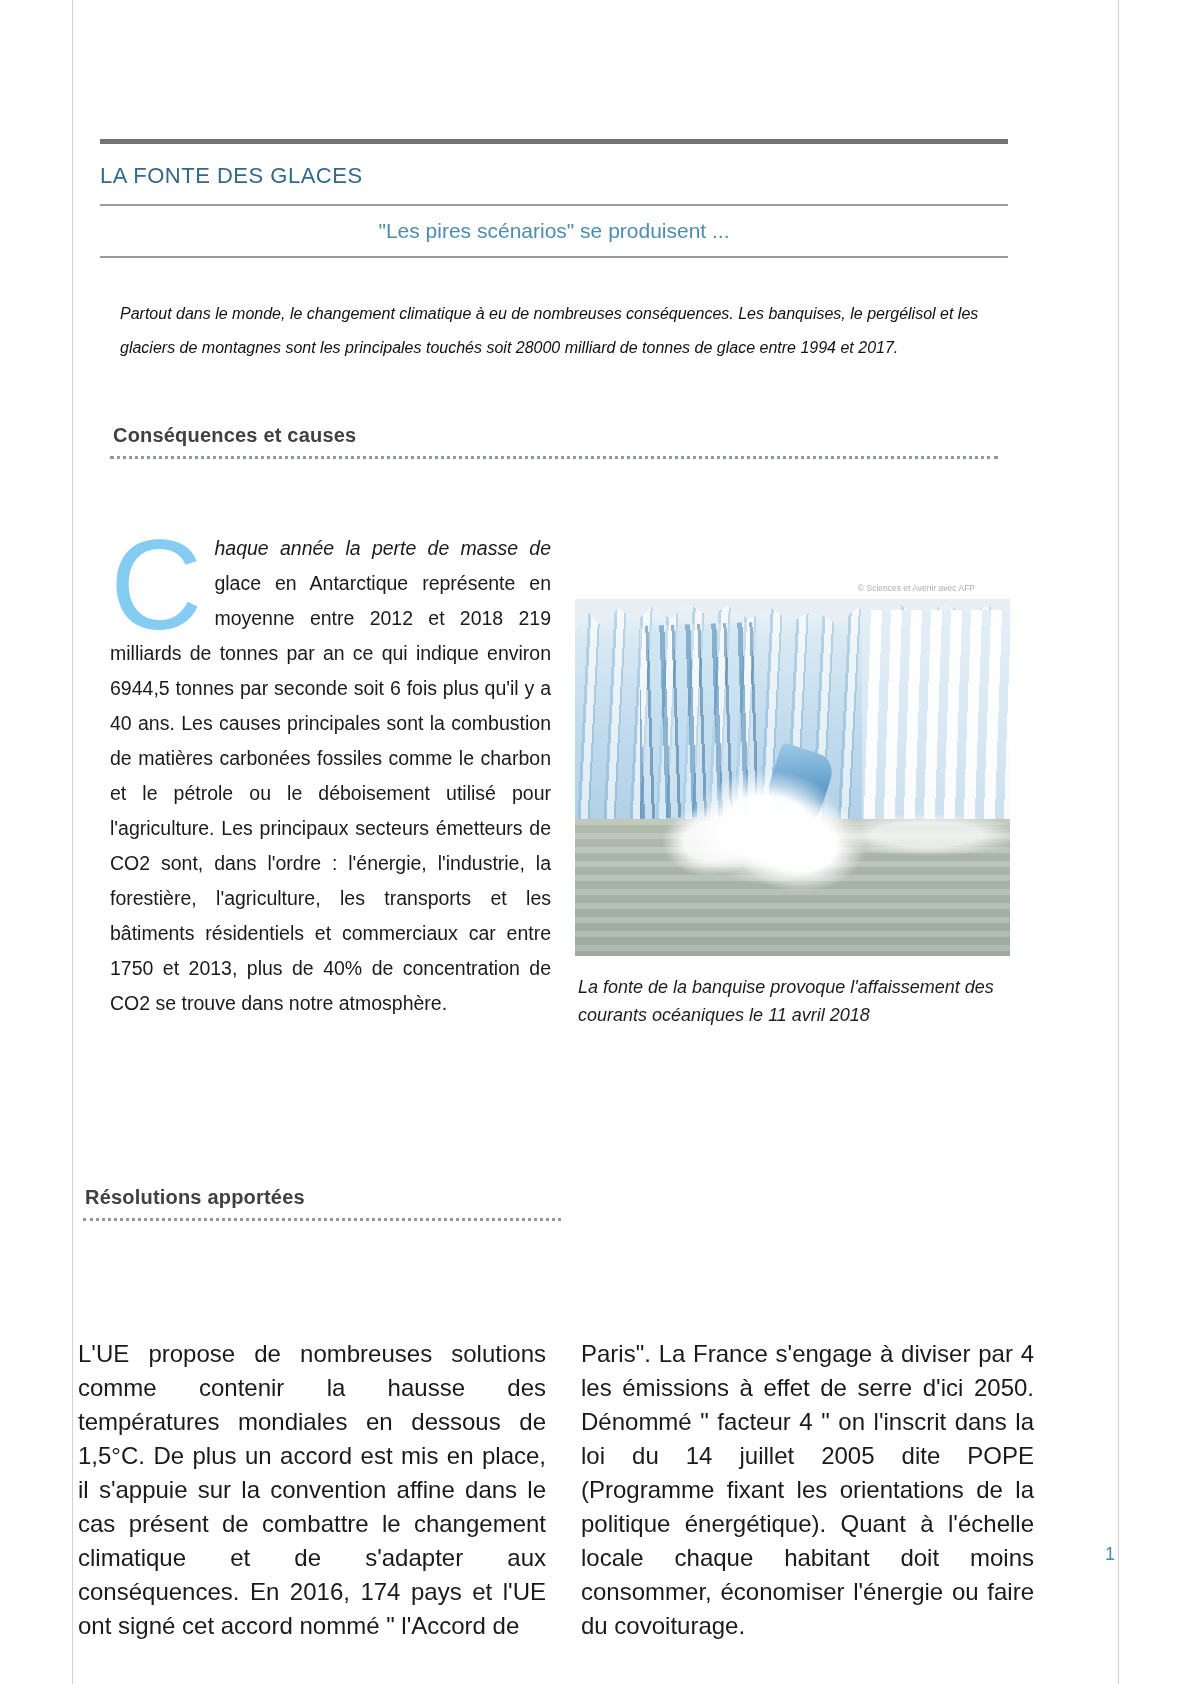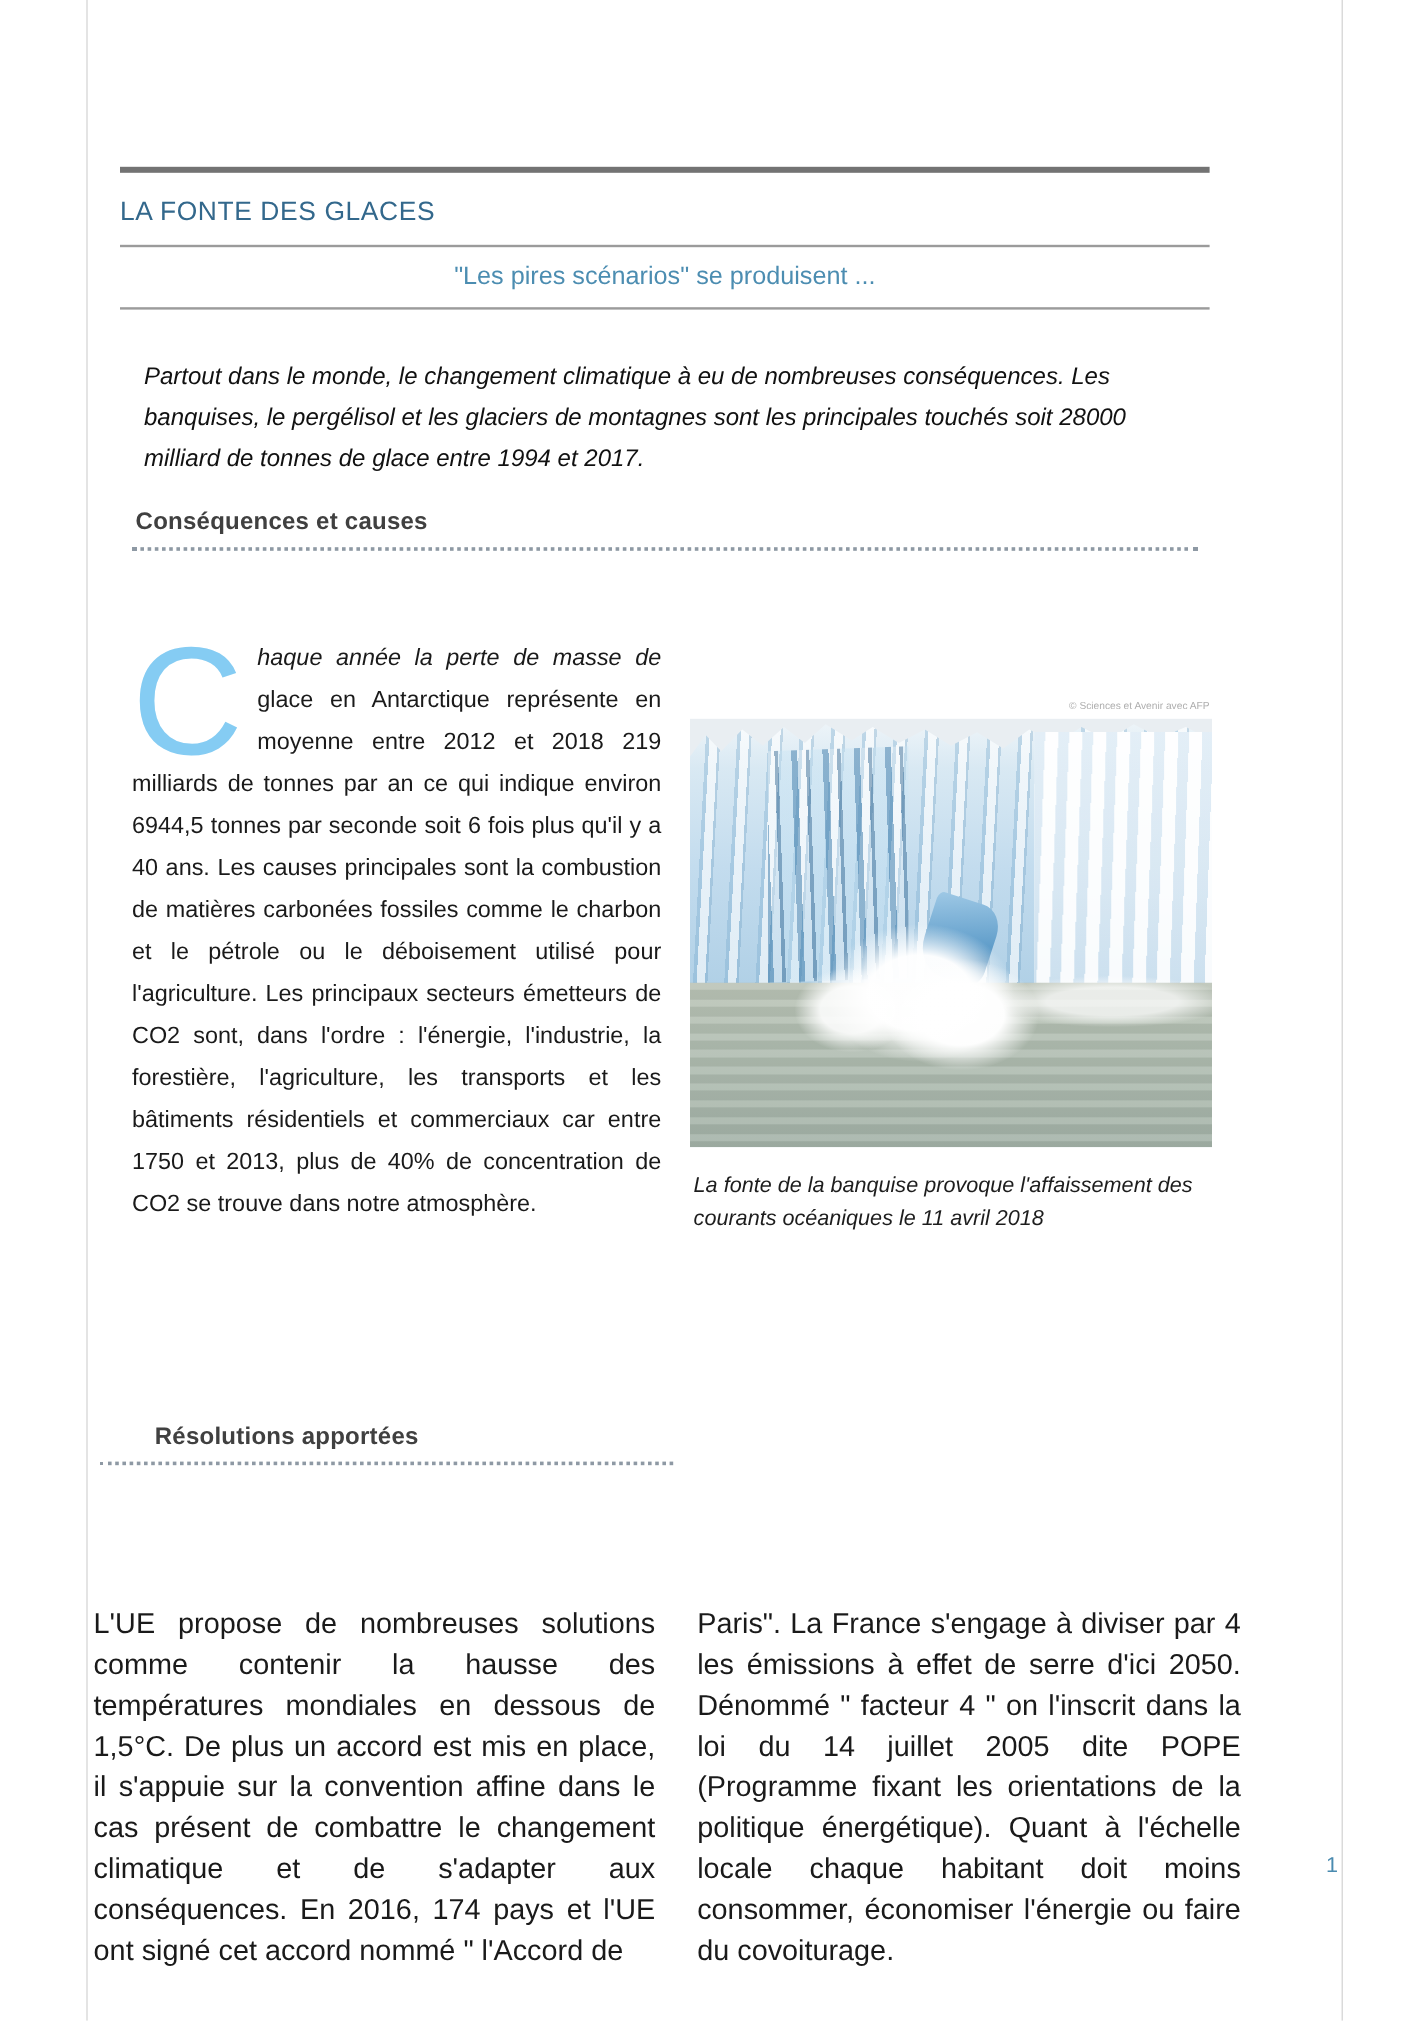--- a/index.html
+++ b/index.html
@@ -19,39 +19,39 @@
   .doc-title {
     position:absolute; left:100px; top:163px; width:908px;
     text-align:left; font-size:22px; letter-spacing:.5px; color:#33688c;
   }
   .doc-subtitle {
     position:absolute; left:100px; top:219px; width:908px;
     text-align:center; font-size:21px; color:#4c8db1;
   }
   .intro {
     position:absolute; left:120px; top:297px; width:876px;
-    font-style:italic; font-size:20px; line-height:34px; color:#111;
+    font-style:italic; font-size:16px; line-height:34px; color:#111;
   }
   .section-heading {
     position:absolute; font-size:20px; font-weight:bold; color:#404040; letter-spacing:.2px;
   }
   .dotted-rule { position:absolute; height:0; border-bottom:3px dotted #8e99a4; }
 
   .col-left {
     position:absolute; left:110px; top:531px; width:441px;
     font-size:19.5px; line-height:35px; text-align:justify;
   }
   .dropcap {
     float:left; color:#85ccf3; font-size:128px; line-height:100px;
     padding:4px 12px 0 0; font-weight:400;
   }
   .lead-italic { font-style:italic; }
 
   .photo-credit {
-    position:absolute; left:575px; top:583px; width:433px;
+    position:absolute; left:542px; top:583px; width:433px;
     text-align:right; font-size:8.5px; color:#aeaeae;
   }
   .photo {
     position:absolute; left:575px; top:599px; width:435px; height:357px;
     background:#e9eef2; overflow:hidden;
   }
   .glacier {
     position:absolute; left:0; right:0; top:0; height:63%;
     background:
       repeating-linear-gradient(93deg, rgba(255,255,255,0) 0 14px, rgba(120,170,205,.38) 14px 17px, rgba(255,255,255,.6) 17px 24px, rgba(90,145,185,.28) 24px 26px),
@@ -135,19 +135,19 @@
   <div class="berg"></div>
   <div class="water"></div>
   <div class="splash s1"></div>
   <div class="splash s2"></div>
   <div class="splash s3"></div>
   <div class="splash s4"></div>
 </div>
 
 <div class="photo-caption">La fonte de la banquise provoque l'affaissement des courants océaniques le 11 avril 2018</div>
 
-<h2 class="section-heading" style="left:85px; top:1186px;margin-left:44px;">Résolutions apportées</h2>
+<h2 class="section-heading" style="left:85px; top:1186px;">Résolutions apportées</h2>
 <div class="dotted-rule" style="left:83px; top:1218px; width:478px;"></div>
 
 <p class="bcol left">L'UE propose de nombreuses solutions comme contenir la hausse des températures mondiales en dessous de 1,5°C. De plus un accord est mis en place, il s'appuie sur la convention affine dans le cas présent de combattre le changement climatique et de s'adapter aux conséquences. En 2016, 174 pays et l'UE ont signé cet accord nommé " l'Accord de</p>
 <p class="bcol right">Paris". La France s'engage à diviser par 4 les émissions à effet de serre d'ici 2050. Dénommé " facteur 4 " on l'inscrit dans la loi du 14 juillet 2005 dite POPE (Programme fixant les orientations de la politique énergétique). Quant à l'échelle locale chaque habitant doit moins consommer, économiser l'énergie ou faire du covoiturage.</p>
 
 <div class="page-number">1</div>
 
 </body></html>

